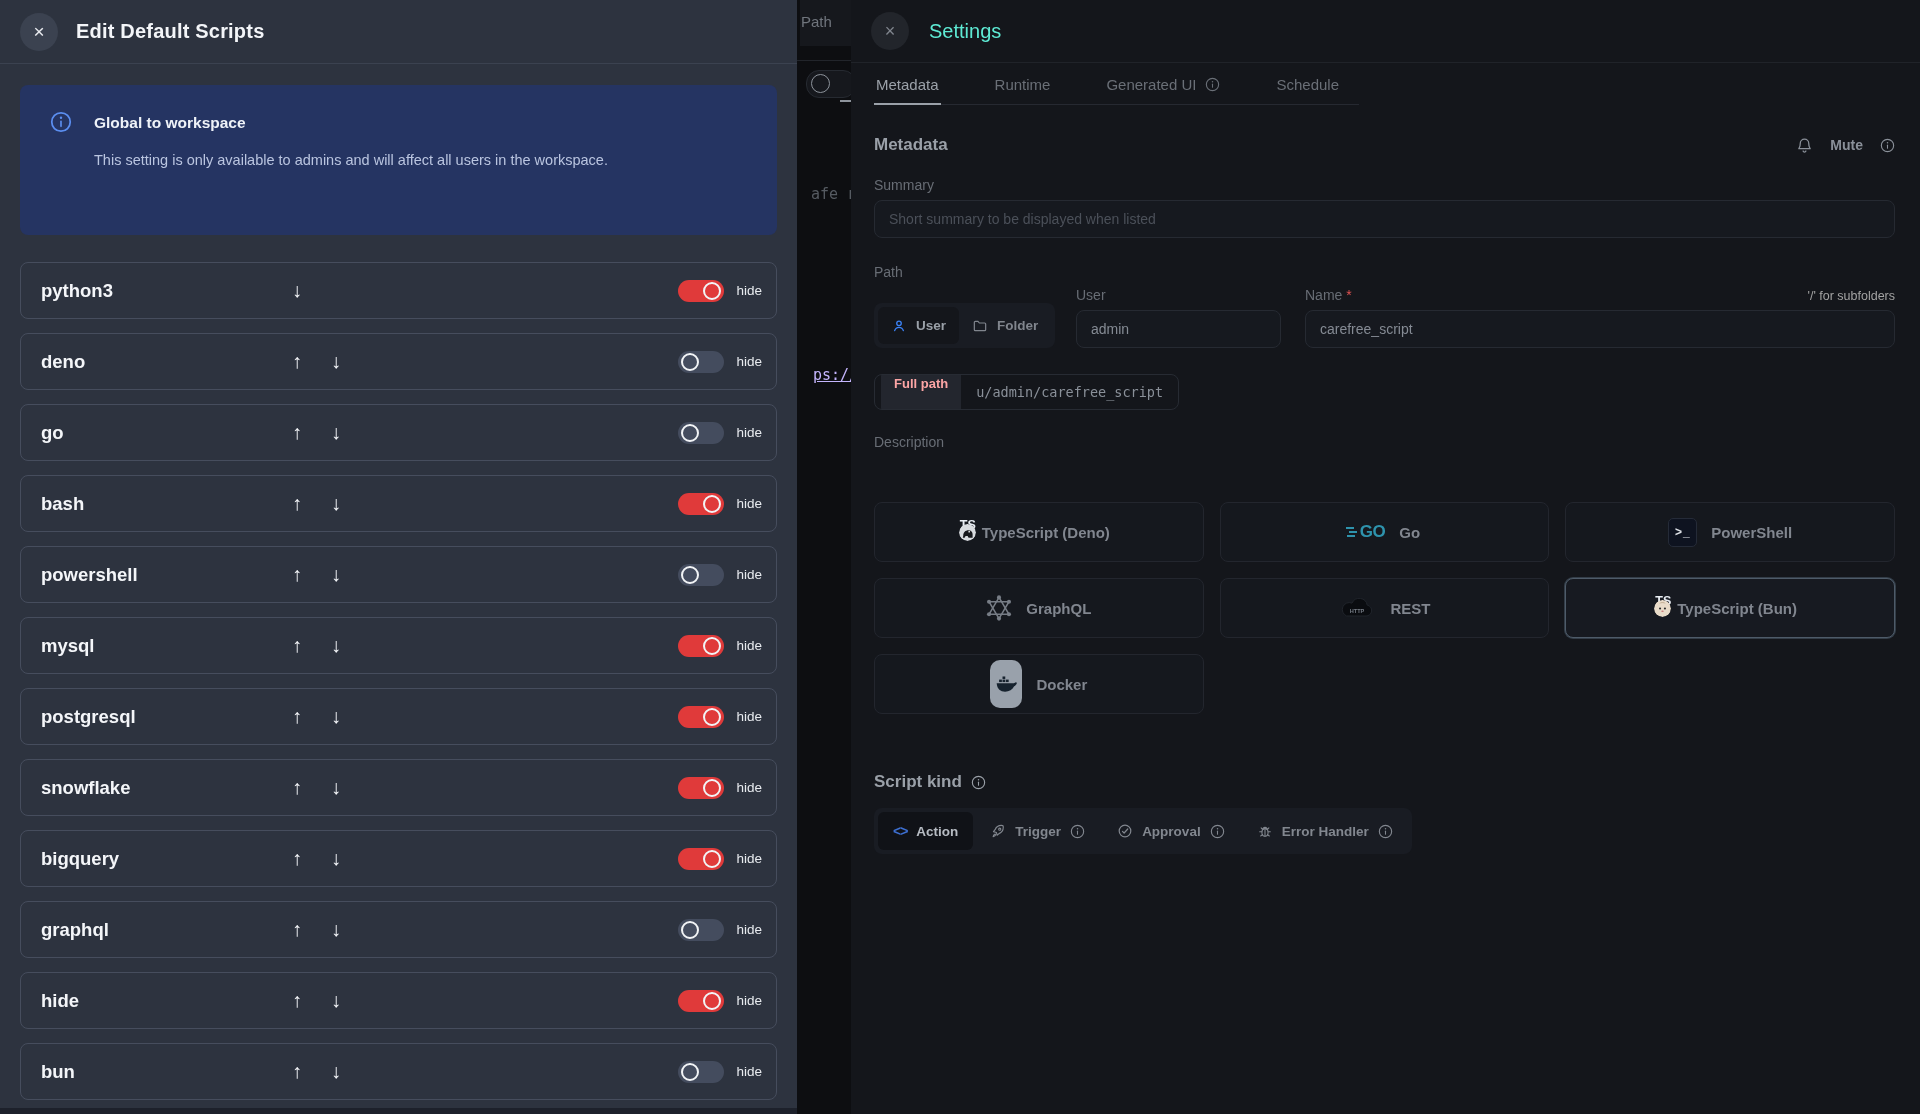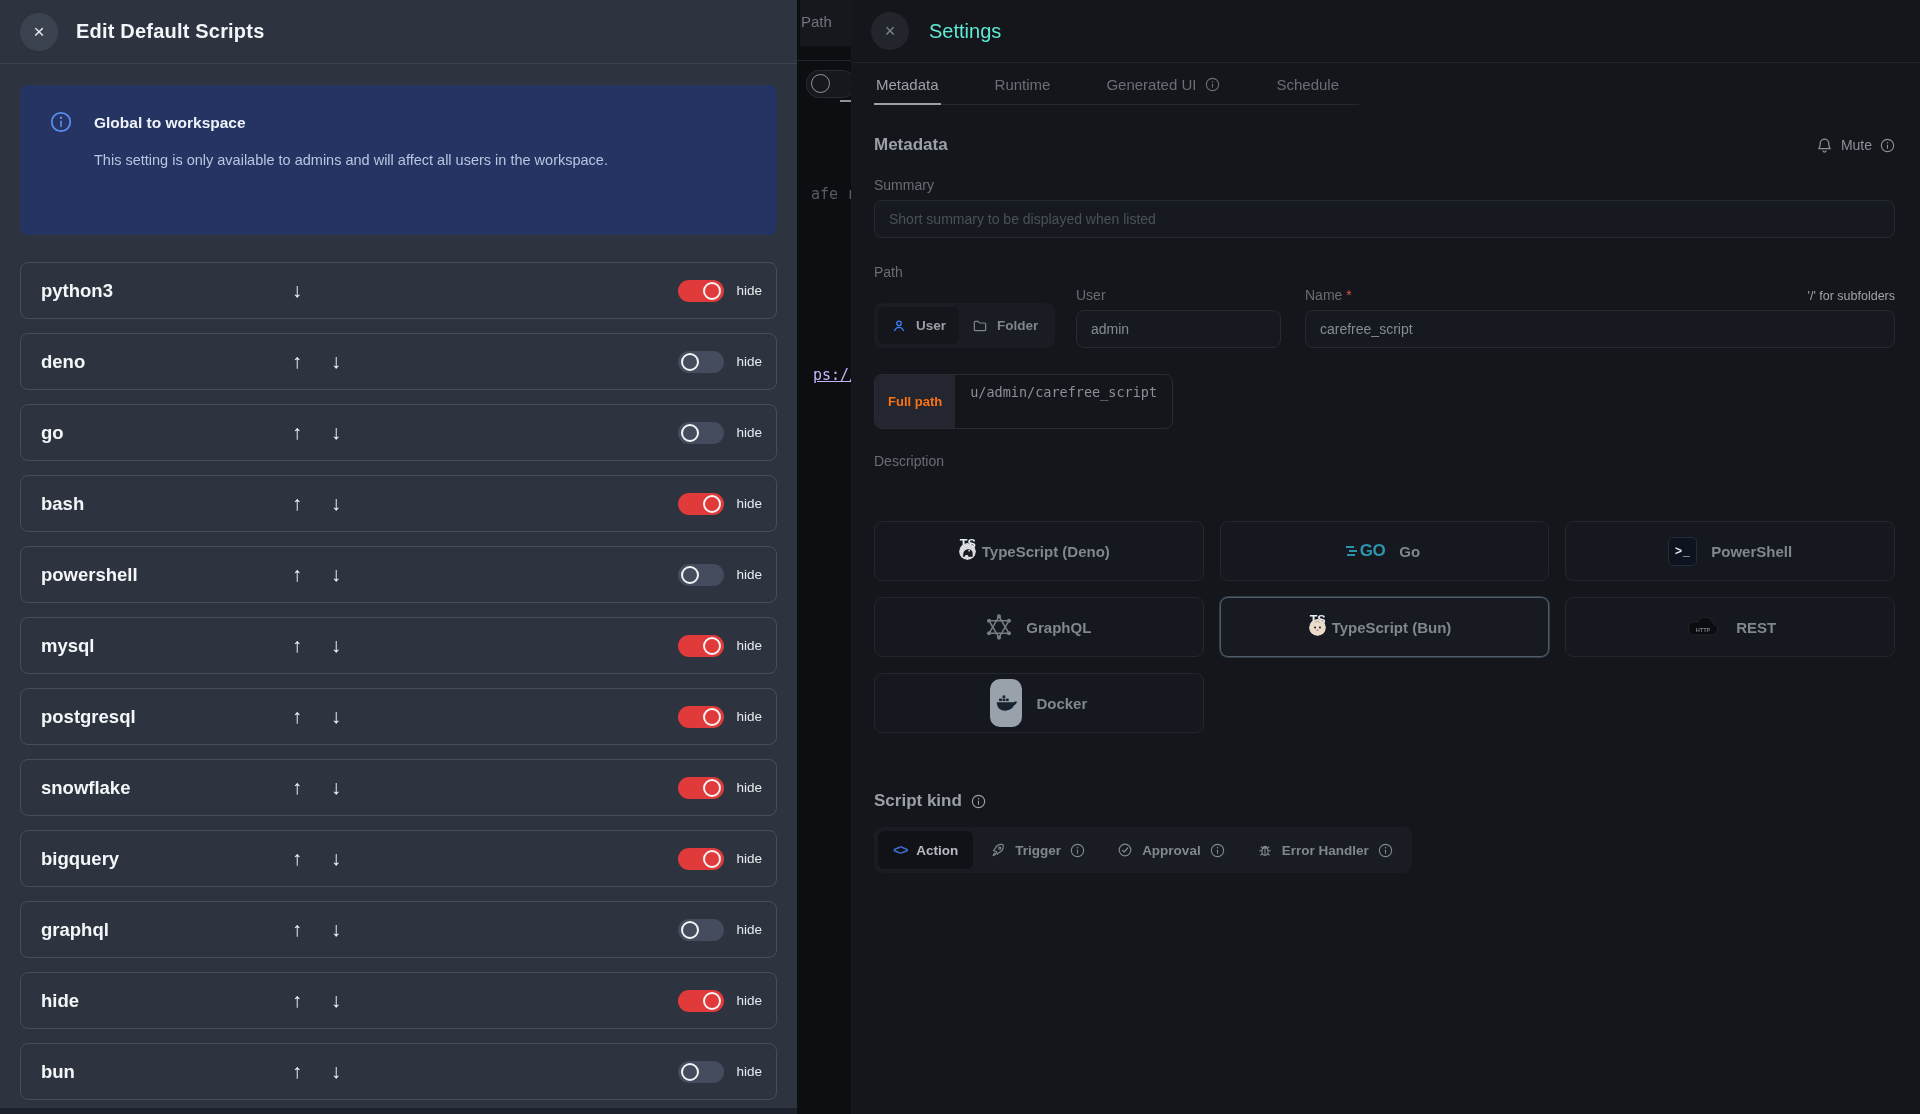--- a/index.html
+++ b/index.html
@@ -47,42 +47,42 @@
   .rd-header{height:62px;display:flex;align-items:center;gap:20px;padding:0 20px;border-bottom:1px solid #202329;}
   .rd-close{width:38px;height:38px;border-radius:50%;border:none;background:#22252b;color:#81868e;font-size:18px;line-height:1;display:flex;align-items:center;justify-content:center;padding:0;}
   .rd-title{font-size:20px;font-weight:400;color:#5eead4;}
   .rd-tabs{margin-left:23px;display:inline-flex;gap:52px;border-bottom:1px solid #262931;padding-right:18px;width:fit-content;}
   .tab{background:none;border:none;padding:13px 2px 10px;font-size:15px;color:#6a6f77;border-bottom:2px solid transparent;margin-bottom:-1px;display:flex;gap:9px;align-items:center;}
   .tab.active{color:#9ba1a9;border-bottom-color:#9ba1a9;}
   .rd-body{padding:30px 25px 0 23px;}
 
   .heading-row{display:flex;justify-content:space-between;align-items:center;}
   .sec-h{font-size:17px;font-weight:700;color:#9aa0a8;margin:0;display:flex;align-items:center;gap:9px;}
-  .mute{display:flex;gap:8px;align-items:center;color:#8a9099;font-size:14px;font-weight:400;background:none;border:none;padding:0;}
+  .mute{display:flex;gap:17px;align-items:center;color:#8a9099;font-size:14px;font-weight:700;background:none;border:none;padding:0;}
   .defaults-btn{display:flex;gap:8px;align-items:center;color:#8a9099;font-size:13.5px;font-weight:600;background:none;border:none;padding:0;}
   .gear-glyph{font-size:15px;line-height:1;}
 
   .field-label{font-size:14px;color:#686d75;margin:22px 0 7px;}
   .tin{width:100%;box-sizing:border-box;height:38px;background:#16191f;border:1px solid #262a32;border-radius:8px;padding:0 14px;font-family:"Liberation Sans","DejaVu Sans",sans-serif;font-size:14px;color:#858b94;outline:none;}
   .tin::placeholder{color:#4b5059;}
   textarea.tin{height:76px;padding-top:10px;resize:none;}
 
   .path-grid{display:grid;grid-template-columns:178px 205px 1fr;gap:24px;align-items:end;margin-top:2px;}
   .seg-group{background:#191c23;border-radius:8px;padding:4px;display:flex;height:45px;box-sizing:border-box;width:fit-content;}
   .seg{display:flex;align-items:center;gap:9px;padding:0 13px;border-radius:6px;font-size:13.5px;font-weight:600;color:#80858d;background:none;border:none;}
   .seg.active{background:#14161b;color:#9aa0a8;}
   .seg svg{width:16px;height:16px;}
   .seg .blue{color:#3b82f6;}
   .label-row{display:flex;align-items:baseline;margin:0 0 7px;}
   .label-row .lbl{font-size:14px;color:#686d75;}
   .req{color:#e05252;margin-left:4px;font-size:14px;}
   .hint{margin-left:auto;font-size:12.5px;color:#a3a3a3;}
 
   .fullpath{margin-top:26px;display:inline-flex;align-items:stretch;border:1px solid #272b33;border-radius:8px;overflow:hidden;}
-  .fp-label{background:#23262e;color:#f97316;font-size:13px;font-weight:600;padding:19px 13px;}
+  .fp-label{background:#23262e;color:#fca5a5;font-size:13px;font-weight:600;padding:1px 13px;margin-left:6px;}
   .fp-value{padding:9px 15px;font-family:"DejaVu Sans Mono",monospace;font-size:13.5px;color:#8a9099;}
 
   .section{margin-top:52px;}
   .section.kind{margin-top:58px;}
   .lang-grid{margin-top:18px;display:grid;grid-template-columns:repeat(3,1fr);gap:16px;}
   .lang-btn{height:60px;border:1px solid #23262e;background:#15181e;border-radius:8px;display:flex;align-items:center;justify-content:center;gap:14px;font-size:15px;font-weight:600;color:#81868f;}
   .lang-btn.selected{border-color:#4e5b69;background:#171a21;box-shadow:0 0 0 1px #333d48;}
 
   .kind-group{margin-top:16px;background:#191c23;border-radius:8px;padding:4px;display:inline-flex;gap:2px;}
   .kind-btn{display:flex;align-items:center;gap:9px;padding:0 15px;height:38px;border-radius:6px;font-size:13.5px;font-weight:600;color:#82878f;background:none;border:none;}
@@ -403,38 +403,38 @@
                       <circle cx="12" cy="2.2" r="1.9"></circle>
                       <circle cx="21.2" cy="6.2" r="1.9"></circle>
                       <circle cx="21.2" cy="17.8" r="1.9"></circle>
                       <circle cx="12" cy="21.8" r="1.9"></circle>
                       <circle cx="2.8" cy="17.8" r="1.9"></circle>
                       <circle cx="2.8" cy="6.2" r="1.9"></circle>
                     </g>
                   </svg></span></span>
               <span>GraphQL</span>
             </button>
+            <button class="lang-btn">
+              <span><span class="cloud-ic"><svg viewBox="0 0 38 25">
+                    <path d="M28 20.5a5.5 5.5 0 0 0 1.2-10.9A8 8 0 0 0 14 7.6 6.3 6.3 0 0 0 8.6 20.5z" fill="#0a0c10" stroke="#20242b" stroke-width="1"></path>
+                    <text x="19" y="17" text-anchor="middle" font-size="5.6" fill="#767c85" font-weight="bold" font-family="Liberation Sans, sans-serif">HTTP</text>
+                  </svg></span></span>
+              <span>REST</span>
+            </button>
             <button class="lang-btn selected">
               <span><span class="ts-wrap"><span class="ts-box">TS</span><span class="badge">
                     <svg viewBox="0 0 16 16">
                       <circle cx="8" cy="8" r="8" fill="#e9dcca"></circle>
                       <path d="M5 3.4c1-1.6 5-1.6 6 0-1.6-.7-4.4-.7-6 0z" fill="#bda88d"></path>
                       <circle cx="5.7" cy="8" r="1" fill="#2b2b2b"></circle>
                       <circle cx="10.3" cy="8" r="1" fill="#2b2b2b"></circle>
                       <ellipse cx="8" cy="10.6" rx="1.2" ry=".7" fill="#c97a7a"></ellipse>
                     </svg>
                   </span></span></span>
               <span>TypeScript (Bun)</span>
-            </button>
-            <button class="lang-btn">
-              <span><span class="cloud-ic"><svg viewBox="0 0 38 25">
-                    <path d="M28 20.5a5.5 5.5 0 0 0 1.2-10.9A8 8 0 0 0 14 7.6 6.3 6.3 0 0 0 8.6 20.5z" fill="#0a0c10" stroke="#20242b" stroke-width="1"></path>
-                    <text x="19" y="17" text-anchor="middle" font-size="5.6" fill="#767c85" font-weight="bold" font-family="Liberation Sans, sans-serif">HTTP</text>
-                  </svg></span></span>
-              <span>REST</span>
             </button>
             <button class="lang-btn">
               <span>
                 <span class="docker-box">
                   <svg viewBox="0 0 24 24">
                     <g fill="#16222e">
                       <rect x="4.5" y="7.2" width="3" height="2.7"></rect>
                       <rect x="8.2" y="7.2" width="3" height="2.7"></rect>
                       <rect x="11.9" y="7.2" width="3" height="2.7"></rect>
                       <rect x="8.2" y="3.8" width="3" height="2.7"></rect>

